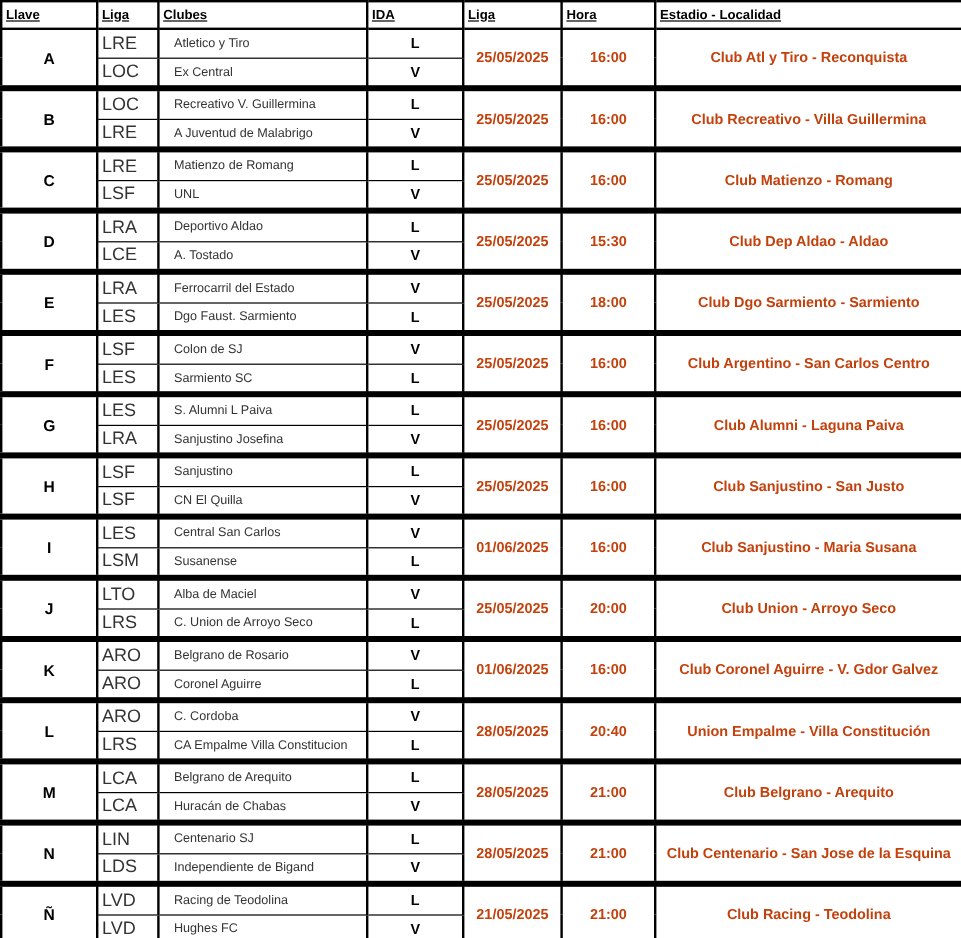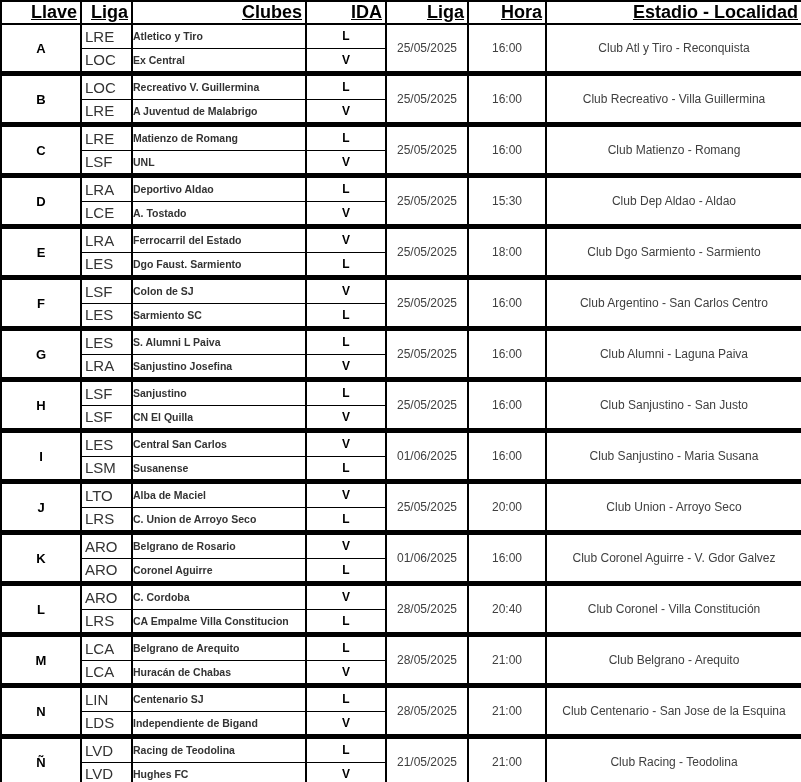--- a/index.html
+++ b/index.html
@@ -30,24 +30,24 @@
   th, td {
     border-left: 2px solid #000;
     border-right: 2px solid #000;
     padding: 0 3px;
     overflow: hidden;
     white-space: nowrap;
     color: #000;
   }
   thead th {
     height: 21px;
-    font-size: 18px;
+    font-size: 11px;
     font-weight: bold;
     text-decoration: underline;
-    text-align: right;
+    text-align: left;
     border-bottom: 2px solid #000;
     border-top: 2px solid #000;
     margin-top: 24px;
   }
   tbody.group { border-top: 5px solid #000; }
   tbody.group:first-of-type { border-top: 2px solid #000; }
 
   td { height: 22.5px; font-size: 11.5px; }
 
   td.llave {
@@ -57,32 +57,32 @@
   }
   td.liga {
     text-align: left;
     color: #333;
     font-size: 15px;
   }
   td.club {
     text-align: left;
     color: #333;
     font-size: 10.5px;
-    padding-left: 0;
-    font-weight: bold;
+    padding-left: 12px;
   }
   td.ida {
     text-align: center;
     font-weight: bold;
     font-size: 12px;
   }
   td.fecha, td.hora, td.estadio {
     text-align: center;
-    color: #404040;
+    color: #c2410c;
     font-size: 12px;
+    font-weight: bold;
   }
   tr.sub2 td.liga, tr.sub2 td.club, tr.sub2 td.ida {
     border-top: 1px solid #000;
   }
 </style>
 </head>
 <body>
 
 <div class="fixture-wrap">
   <table class="fixture">
@@ -283,21 +283,21 @@
         </tr>
       </tbody>
       <tbody class="group">
         <tr>
           <td class="llave" rowspan="2">L</td>
           <td class="liga">ARO</td>
           <td class="club">C. Cordoba</td>
           <td class="ida">V</td>
           <td class="fecha" rowspan="2">28/05/2025</td>
           <td class="hora" rowspan="2">20:40</td>
-          <td class="estadio" rowspan="2">Club Coronel - Villa Constitución</td>
+          <td class="estadio" rowspan="2">Union Empalme - Villa Constitución</td>
         </tr>
         <tr class="sub2">
           <td class="liga">LRS</td>
           <td class="club">CA Empalme Villa Constitucion</td>
           <td class="ida">L</td>
         </tr>
       </tbody>
       <tbody class="group">
         <tr>
           <td class="llave" rowspan="2">M</td>

